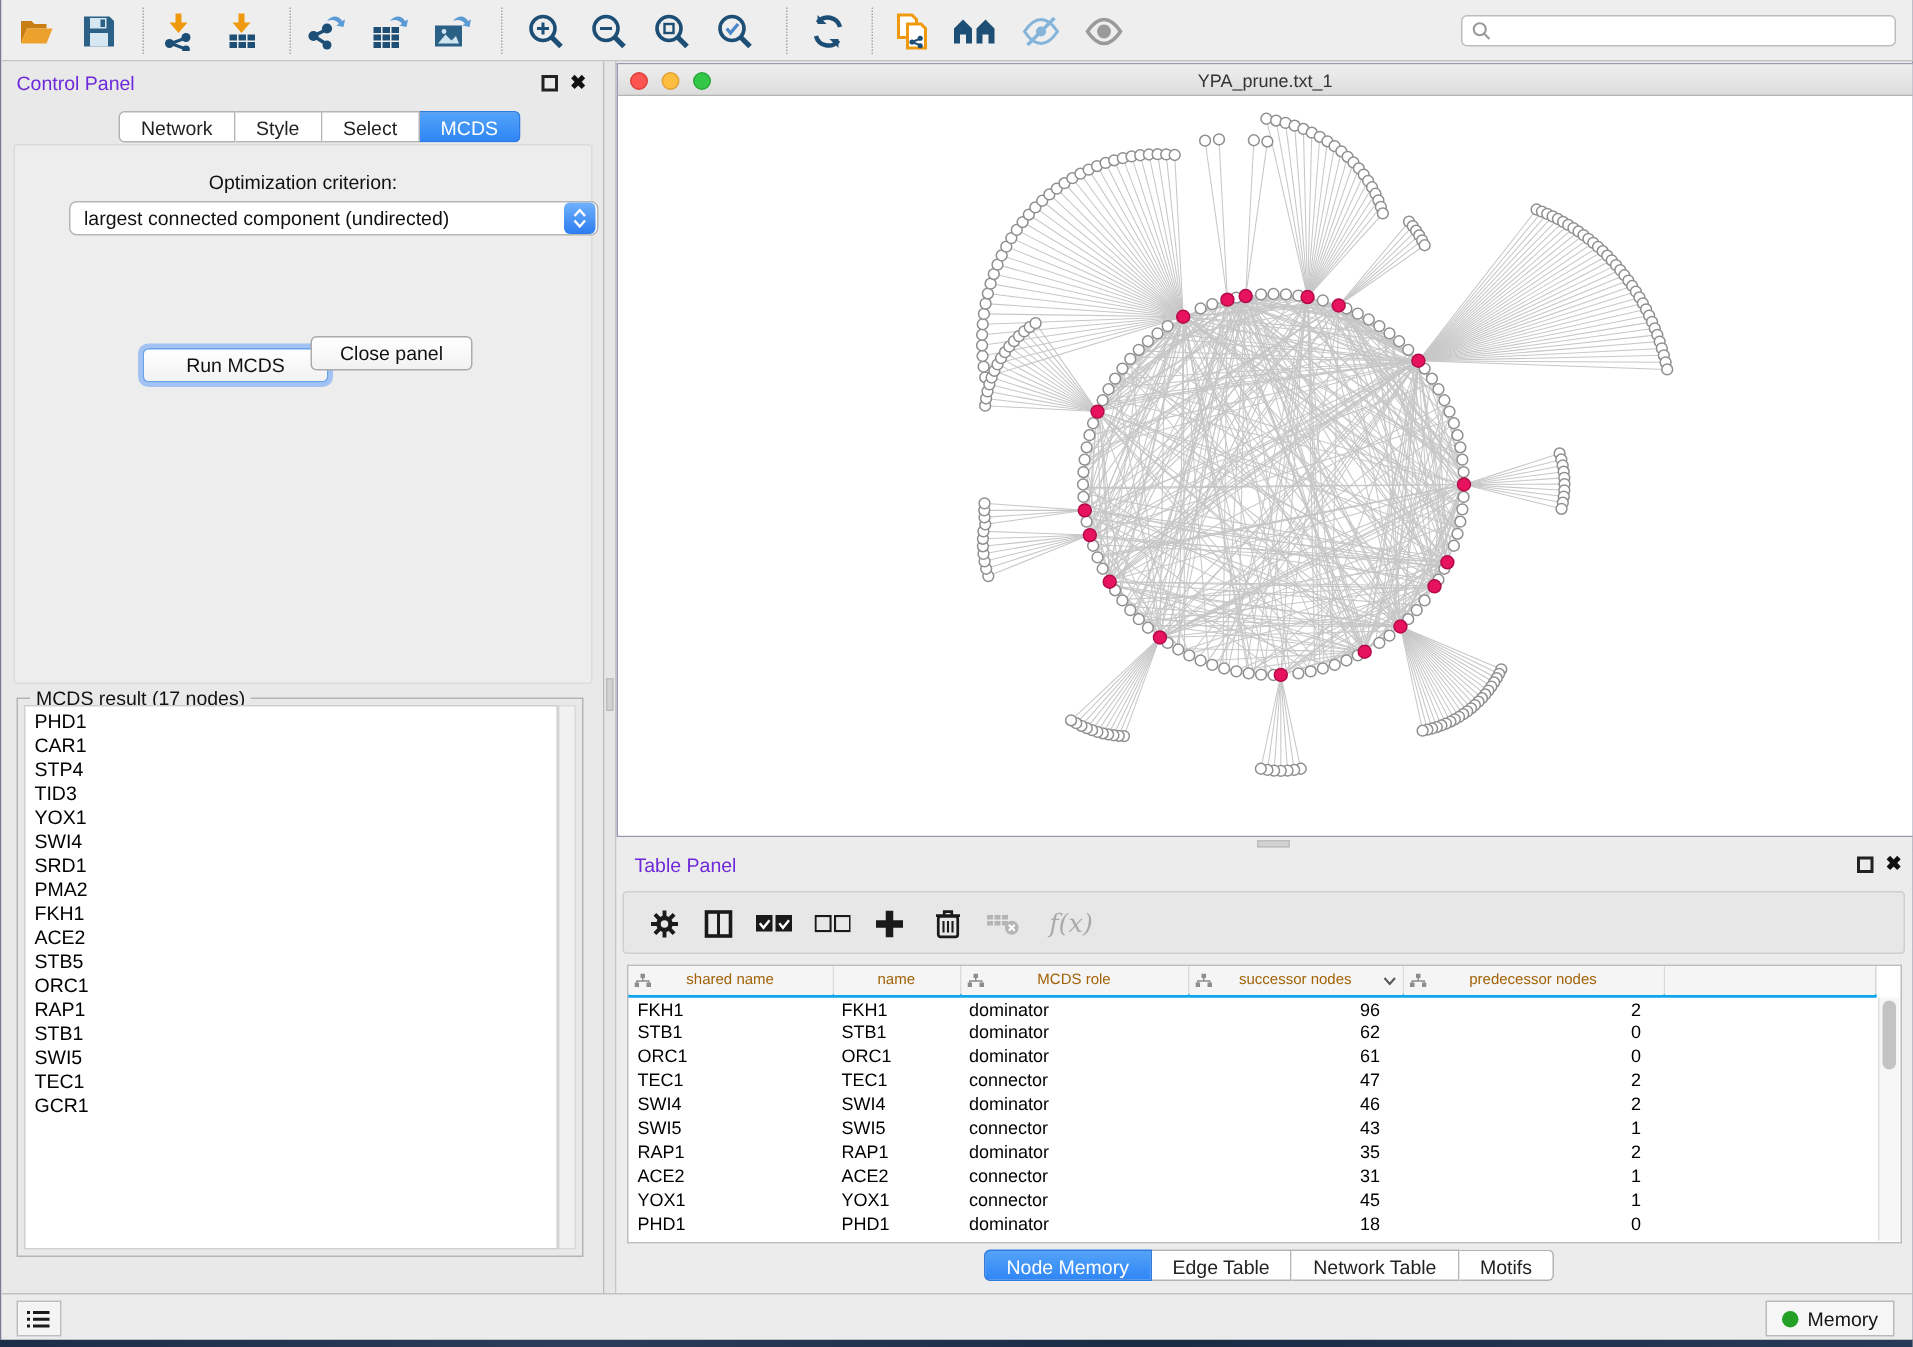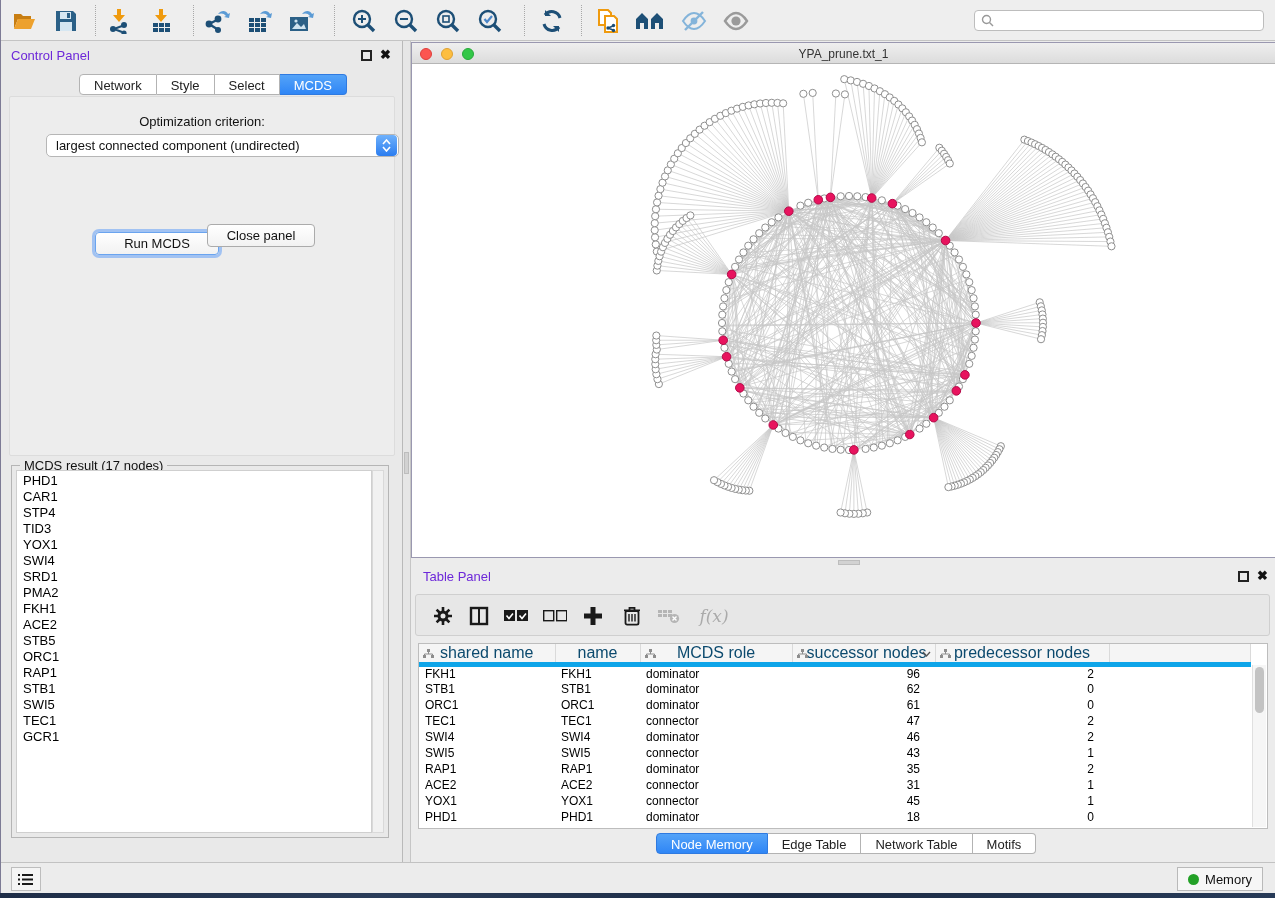--- a/index.html
+++ b/index.html
@@ -81,22 +81,22 @@
   
   .table-panel { position:absolute; left:410px; top:567px; width:865px; height:295px; background:#ececec; }
   .tp-toolbar { position:absolute; left:4px; top:27px; width:855px; height:42px; background:#e7e7e7;
                 border:1px solid #cfcfcf; border-radius:3px; }
   .tp-icon { position:absolute; top:6px; width:30px; height:30px; display:flex; align-items:center;
              justify-content:center; }
   .fx { font-family:"DejaVu Serif", serif; font-style:italic; font-size:17px; color:#aaa; }
   .node-table-box { position:absolute; left:7px; top:76px; width:850px; height:186px; background:#fff;
                     border:1px solid #bdbdbd; }
   table.nt { border-collapse:collapse; table-layout:fixed; width:832px; font-size:12px; }
-  table.nt th { position:relative; height:20px; background:#f5f5f5; border-bottom:5px solid #0ea5e9;
-                border-right:1px solid #dadada; font-weight:normal; color:#0c4a6e; font-size:16px; }
+  table.nt th { position:relative; height:20px; background:#f5f5f5; border-bottom:2px solid #0ea5e9;
+                border-right:1px solid #dadada; font-weight:normal; color:#a16207; font-size:10px; }
   table.nt th .th-label { display:block; text-align:center; padding:0 14px; white-space:nowrap;
                           overflow:hidden; }
   .col-icon { position:absolute; left:4px; top:5px; }
   .sort-ind { position:absolute; right:4px; top:7px; }
   table.nt td { height:16px; padding:0 6px; white-space:nowrap; overflow:hidden; color:#000; }
   table.nt td.num { text-align:right; padding-right:15px; }
   .nt-scroll { position:absolute; top:21px; right:1px; bottom:1px; width:14px; background:#f6f6f6;
                border-left:1px solid #e0e0e0; }
   .nt-thumb { position:absolute; left:2px; top:2px; width:9px; height:46px; background:#c3c3c3;
               border-radius:5px; }

